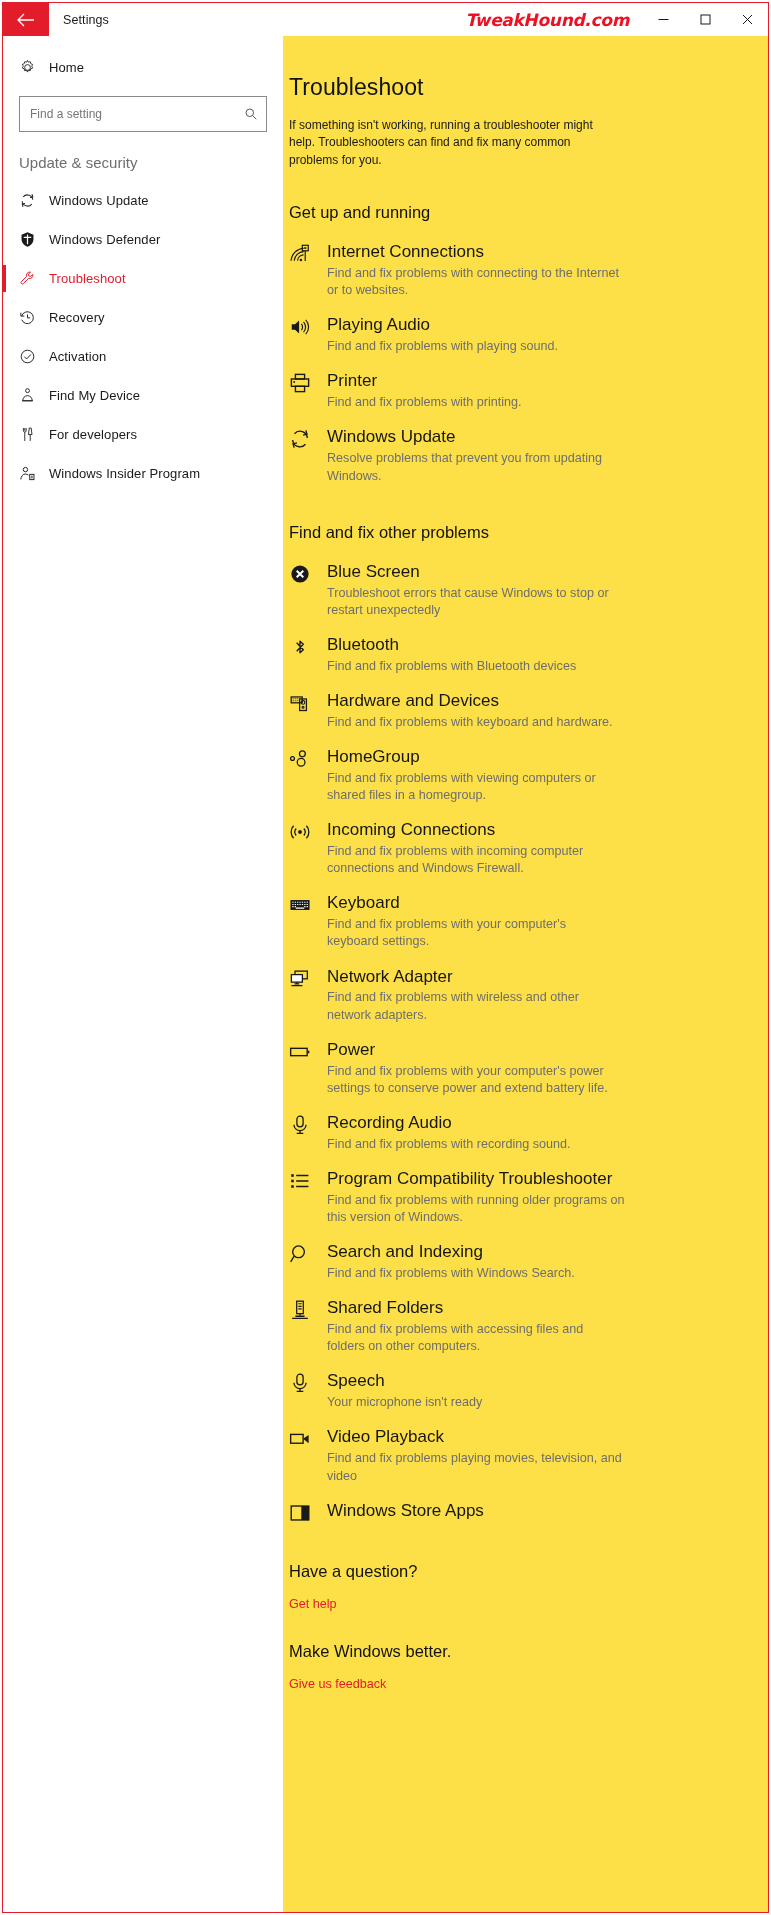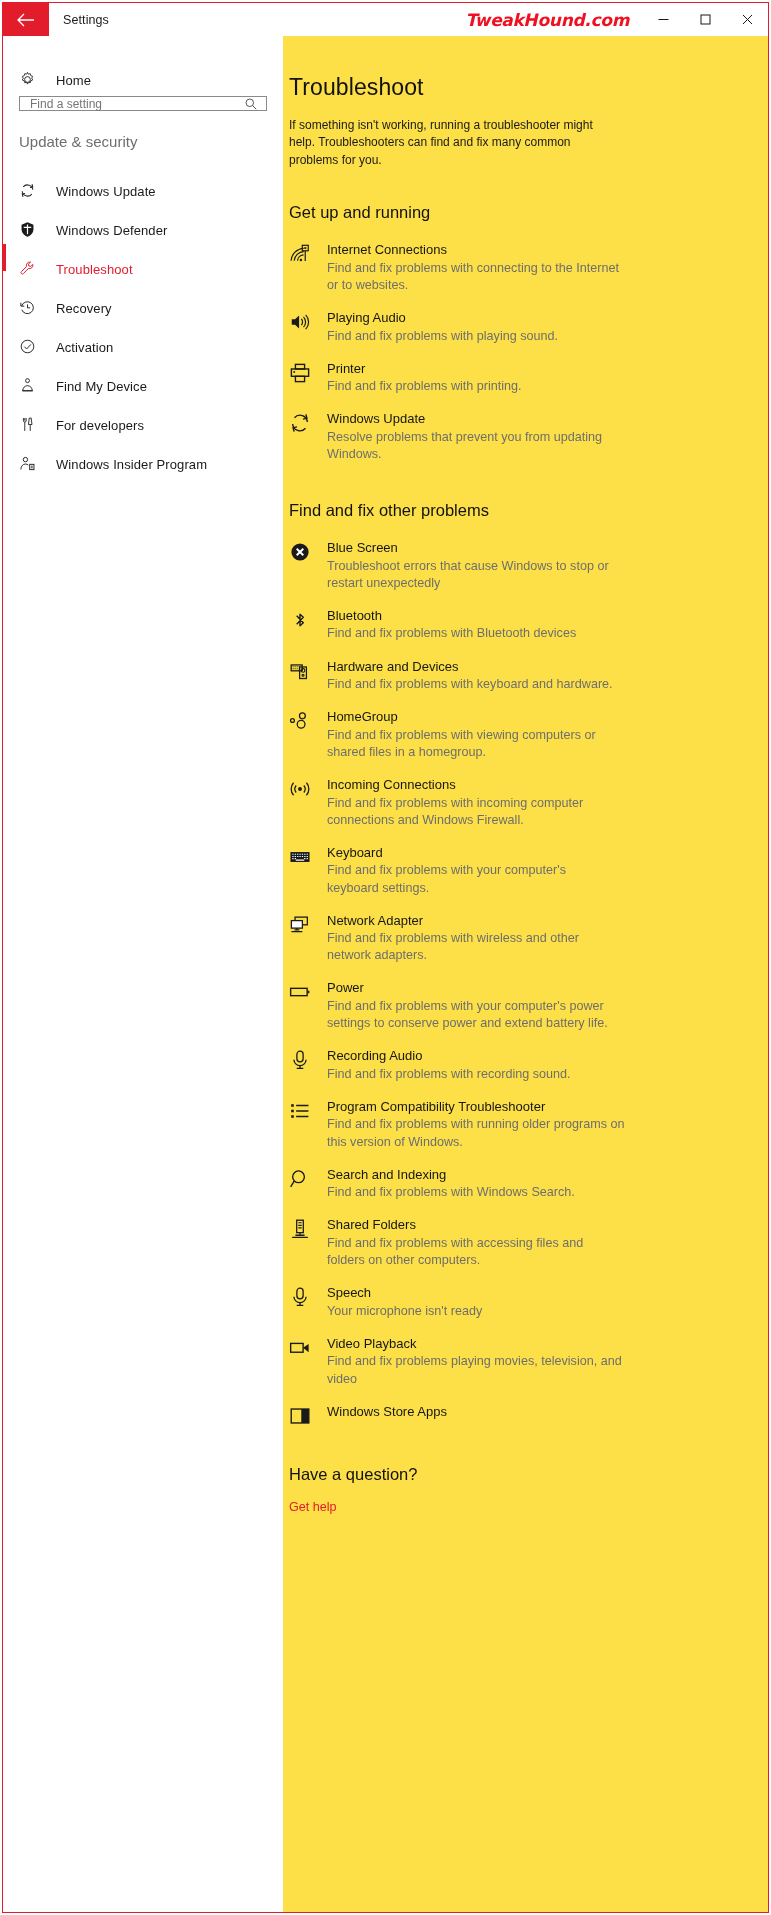--- a/index.html
+++ b/index.html
@@ -83,26 +83,25 @@
 
   
   .sidebar {
     width: 280px;
     flex: 0 0 280px;
     padding-top: 10px;
     background: #ffffff;
   }
   .nav-row {
     display: flex;
-    align-items: flex-end;
+    align-items: center;
     height: 39px;
     padding-left: 16px;
     position: relative;
     cursor: default;
-    gap: 7px;
   }
   .nav-row .ico {
     width: 30px;
     flex: 0 0 30px;
     display: flex;
     align-items: center;
     justify-content: flex-start;
     color: #262626;
   }
   .nav-row .lbl {
@@ -116,21 +115,21 @@
   .nav-row.selected::before {
     content: "";
     position: absolute;
     left: -1px; top: 6px;
     width: 4px; height: 27px;
     background: #e21c2b;
   }
 
   .search-wrap { padding: 4px 16px 0 16px; }
   .search-box {
-    height: 15px;
+    height: 36px;
     border: 1px solid #8a8a8a;
     display: flex;
     align-items: center;
     padding: 0 4px 0 10px;
     background: #fff;
   }
   .search-box input {
     flex: 1 1 auto;
     border: 0;
     outline: 0;
@@ -185,21 +184,21 @@
     width: 38px;
     flex: 0 0 38px;
     display: flex;
     justify-content: flex-start;
     align-items: flex-start;
     padding-top: 2px;
     color: #1a1a1a;
   }
   .tile .tbody { flex: 1 1 auto; min-width: 0; }
   .tile .tname {
-    font-size: 13px;
+    font-size: 17px;
     color: #161616;
     line-height: 1.35;
     margin-bottom: 1px;
   }
   .tile .tdesc {
     font-size: 12.6px;
     color: #6e6e6e;
     line-height: 1.36;
     max-width: 292px;
   }
@@ -652,16 +651,20 @@
           </div>
         </div>
 
       </div>
 
       <div class="footer-block">
         <div class="footer-head">Have a question?</div>
         <a class="footer-link" href="#">Get help</a>
       </div>
 
+      <div class="footer-block gap-top-1">
+        <div class="footer-head">Make Windows better.</div>
+        <a class="footer-link" href="#">Give us feedback</a>
+      </div>
 
     </div>
   </div>
 </div>
 
 </body></html>

